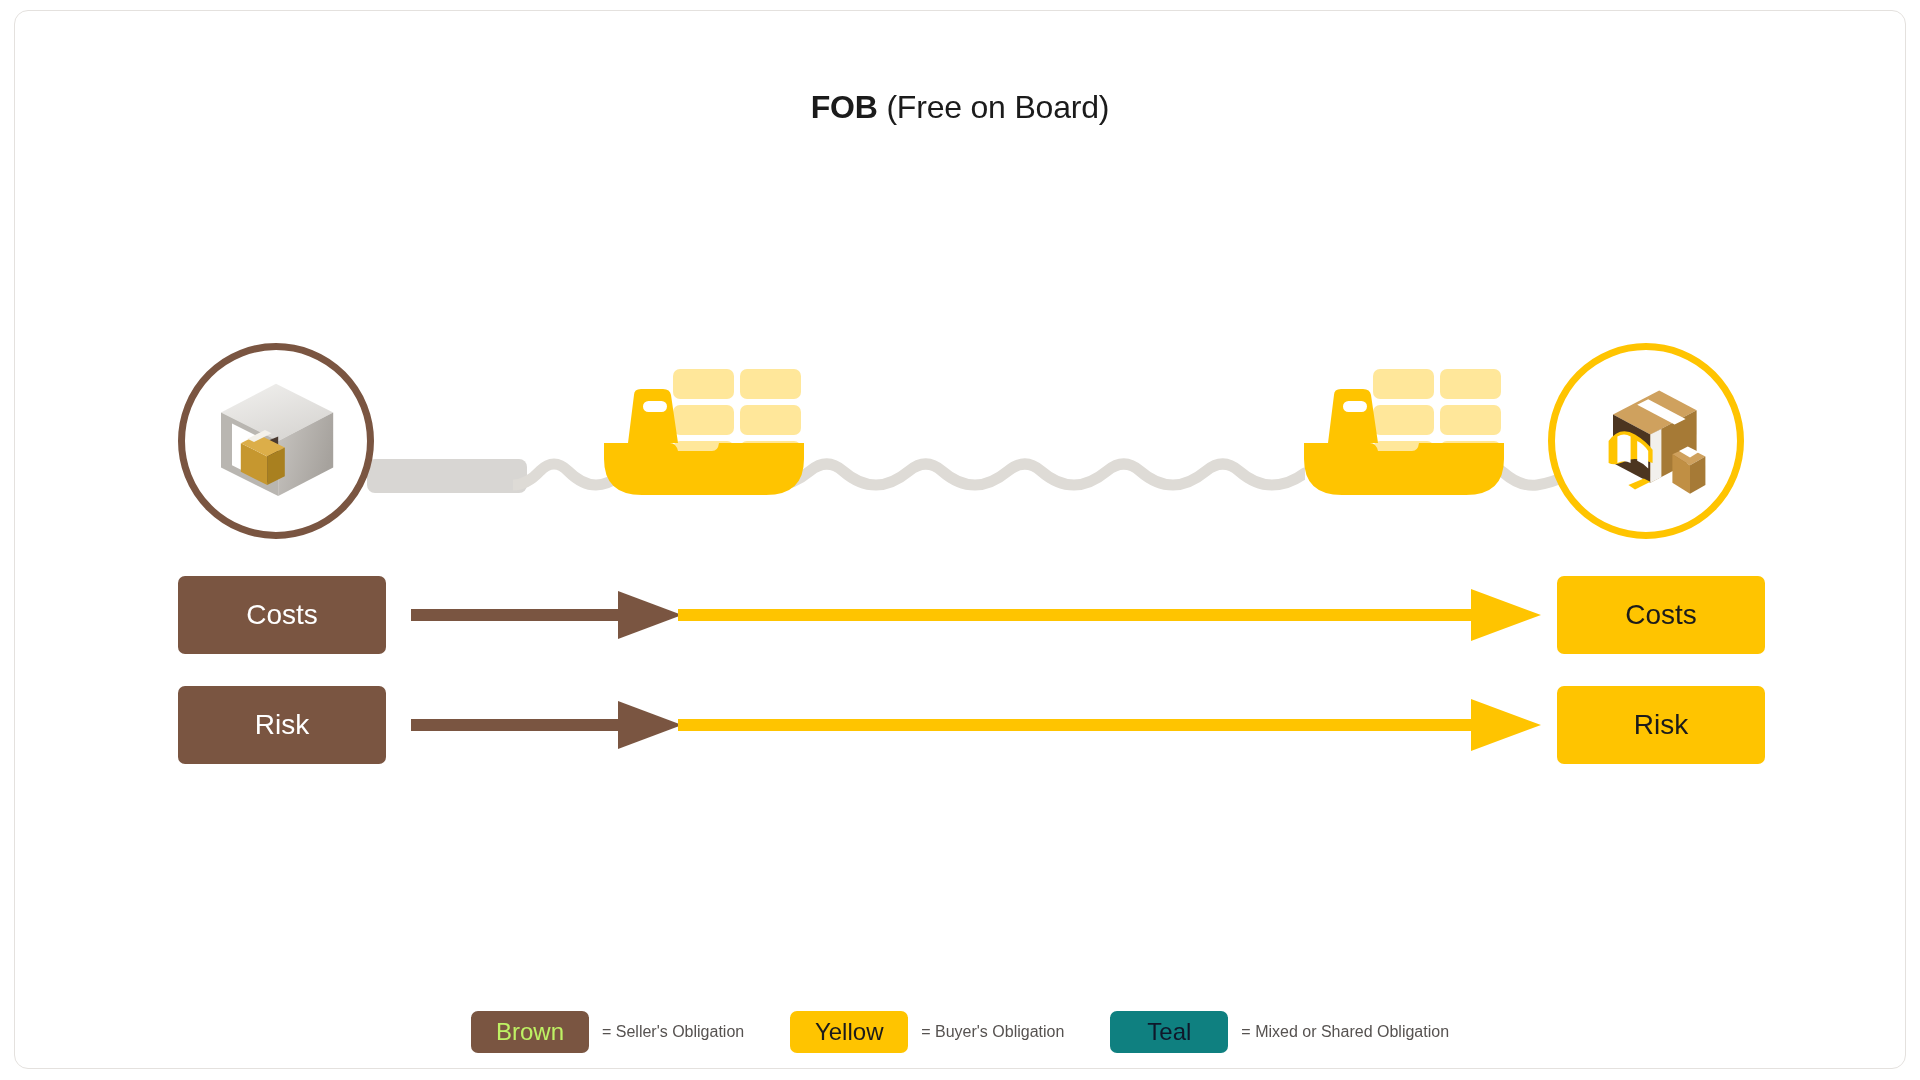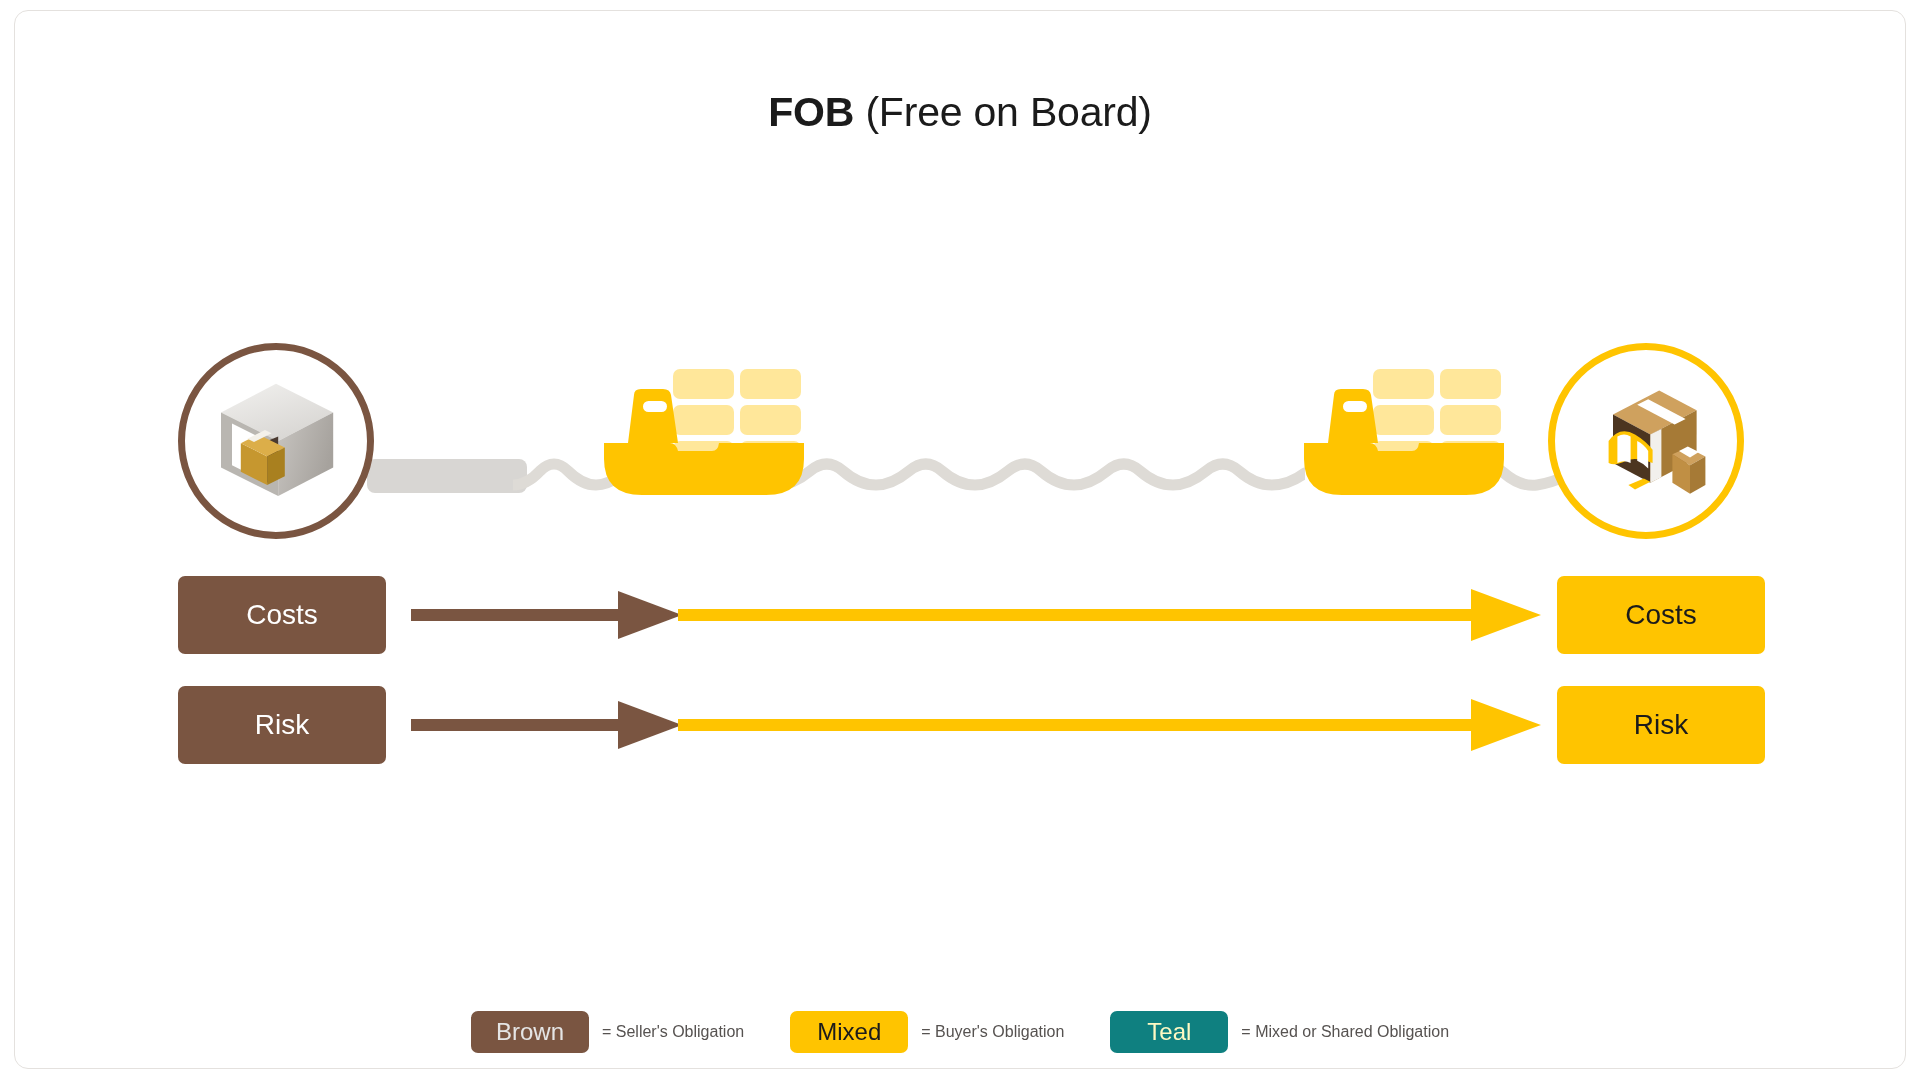--- a/index.html
+++ b/index.html
@@ -27,21 +27,21 @@
     overflow: hidden;
   }
 
   
   #title {
     position: absolute;
     left: 0;
     top: 78px;
     width: 1890px;
     text-align: center;
-    font-size: 41px;
+    font-size: 32px;
     color: #1b1b1b;
     letter-spacing: -0.2px;
     white-space: nowrap;
   }
   #title .code { font-weight: 700; }
   #title .desc { font-weight: 400; }
 
   
   #journey {
     position: absolute;
@@ -298,32 +298,32 @@
       <rect x="267" y="24" width="821" height="12" fill="#ffc400"></rect>
       <polygon points="1060,4 1130,30 1060,56" fill="#ffc400"></polygon>
     </svg>
     <div class="pill pill-right" style="background: rgb(255, 196, 0);">
       <span>Risk</span>
     </div>
   </div>
 
   <div id="legend">
     <div class="legend-item">
-      <div class="legend-chip" style="background: rgb(122, 85, 65); color: #e5e5e5;">
+      <div class="legend-chip" style="background: rgb(122, 85, 65); color: #bef264;">
         <span>Brown</span>
       </div>
       <div class="legend-text">= Seller's Obligation</div>
     </div>
     <div class="legend-item">
       <div class="legend-chip" style="background: rgb(255, 196, 0); color: rgb(27, 27, 27);">
-        <span>Mixed</span>
+        <span>Yellow</span>
       </div>
       <div class="legend-text">= Buyer's Obligation</div>
     </div>
     <div class="legend-item">
-      <div class="legend-chip" style="background: rgb(15, 128, 128); color: #fef9c3;">
+      <div class="legend-chip" style="background: rgb(15, 128, 128); color: #0f172a;">
         <span>Teal</span>
       </div>
       <div class="legend-text">= Mixed or Shared Obligation</div>
     </div>
   </div>
 
 </div>
 
 </body></html>

